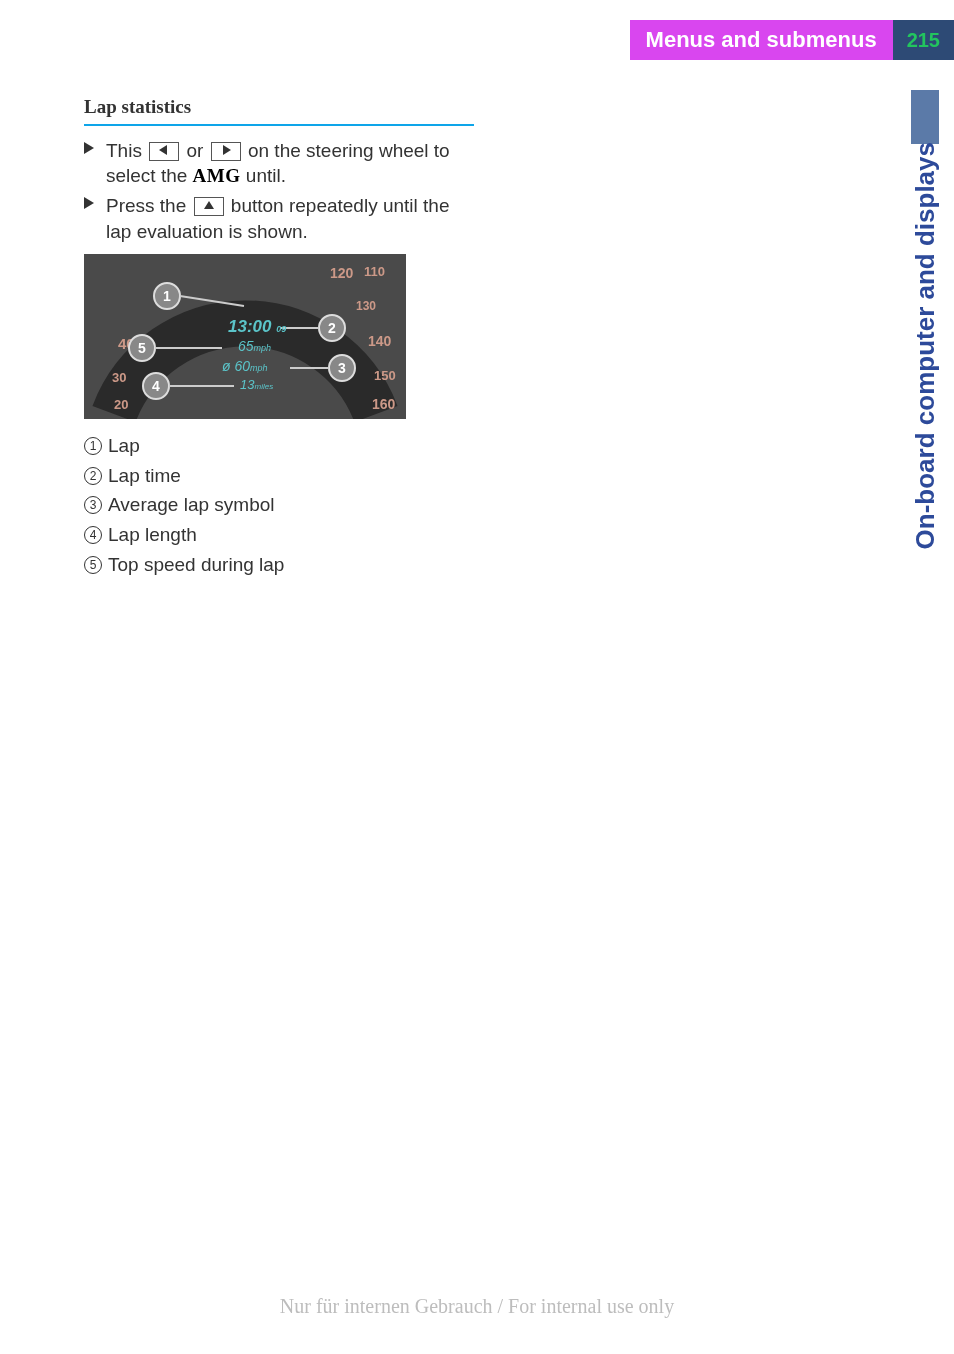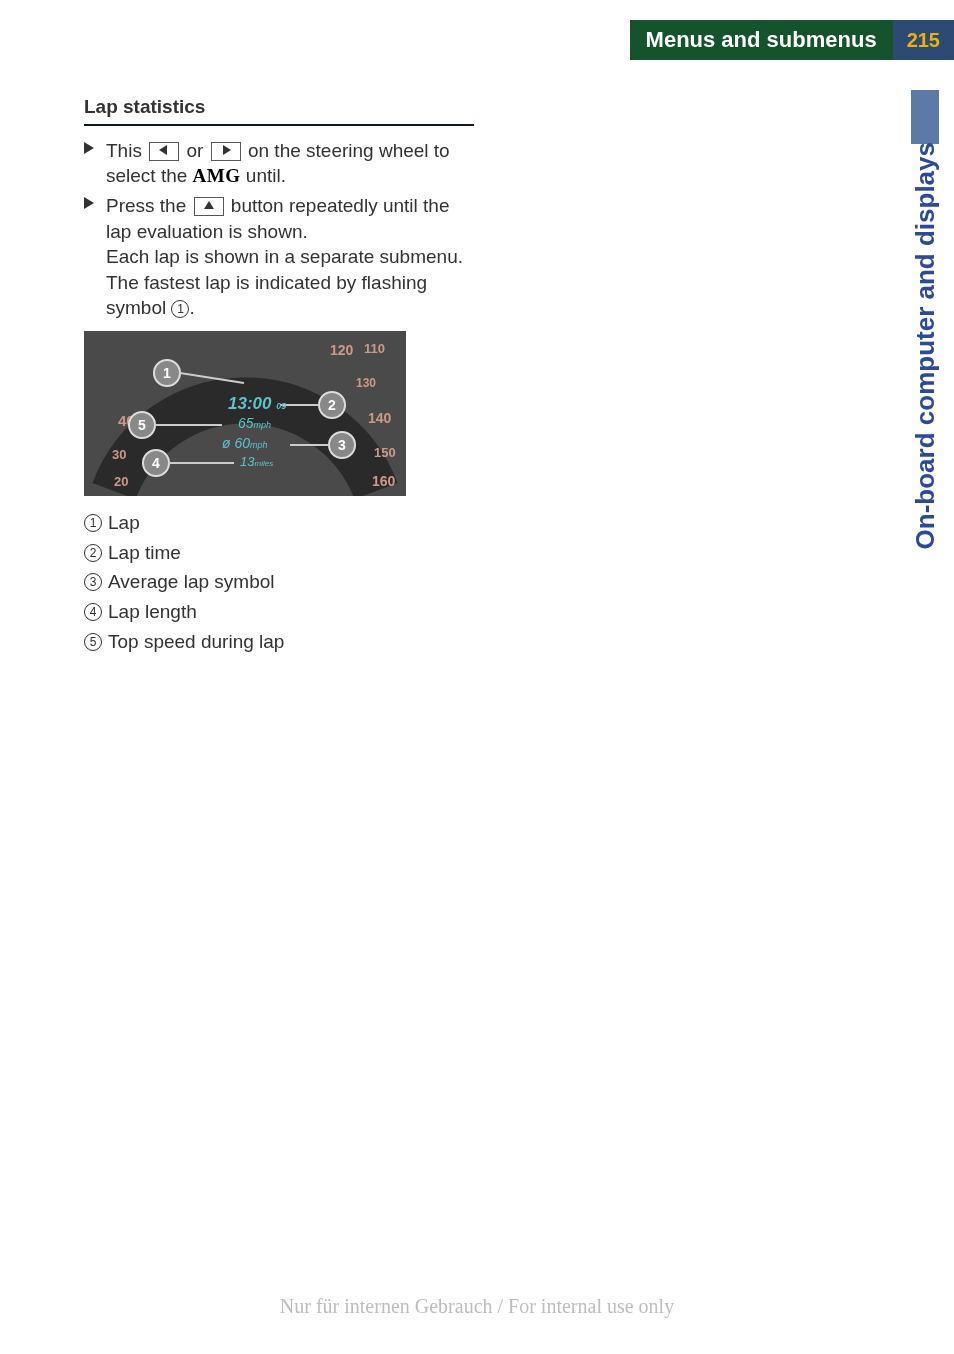--- a/index.html
+++ b/index.html
@@ -7,30 +7,30 @@
   
   .header-bar {
     position: absolute;
     top: 20px; left: 0; right: 0;
     height: 40px;
     display: flex;
     justify-content: flex-end;
     align-items: stretch;
   }
   .header-title {
-    background: #14532d;
+    background: #d946ef;
     color: #fff;
     font-weight: bold;
     font-size: 22px;
     padding: 8px 16px;
     display: flex; align-items: center;
   }
   .page-number {
     background: #2d4a75;
-    color: #eab308;
+    color: #22c55e;
     font-weight: bold;
     font-size: 20px;
     padding: 20px 14px;
     display: flex; align-items: center;
   }
   
   .side-tab {
     position: absolute;
     right: 10px;
     top: 90px;
@@ -61,23 +61,24 @@
     left: 84px;
     width: 390px;
     font-size: 19px;
     line-height: 1.35;
     color: #333;
   }
   
   .section-heading {
     font-weight: bold;
     font-size: 19px;
-    border-bottom: 2px solid #0f172a;
+    border-bottom: 2px solid #0ea5e9;
     padding-bottom: 4px;
     margin-bottom: 12px;
+    font-family: Liberation Serif, serif;
   }
   
   .intro-para { margin-bottom: 10px; }
   
   .step-list { list-style: none; margin-bottom: 10px; }
   .step-list li { position: relative; padding-left: 22px; margin-bottom: 4px; }
   .step-list li .arrow-bullet {
     position: absolute; left: 0; top: 4px;
     width: 0; height: 0;
     border-left: 10px solid #333;
@@ -168,24 +169,20 @@
       <span class="amg-text">AMG</span>
       <span> until.</span>
     </li>
     <li>
       <span class="arrow-bullet"></span>
       <span>Press the </span>
       <span class="btn-box"><svg width="12" height="12" viewBox="0 0 12 12">
             <polygon points="1,10 11,10 6,2" fill="#333"></polygon>
           </svg></span>
       <span> button repeatedly until the lap evaluation is shown.</span>
-      <span class="continuation">
-        <span>Each lap is shown in a separate submenu. The fastest lap is indicated by flashing symbol </span>
-        <span class="circled-num" style="margin-right:0;">1</span><span>.</span>
-      </span>
     </li>
   </ul>
 
   <div class="figure">
     <svg width="322" height="165" viewBox="0 0 322 165">
       <rect x="0" y="0" width="322" height="165" fill="#4a4a4a"></rect>
 
       <path d="M 30 160 A 140 140 0 0 1 292 160" fill="none" stroke="#2a2a2a" stroke-width="46"></path>
 
       <text x="30" y="155" fill="#c98" font-size="13" font-weight="bold">20</text>

